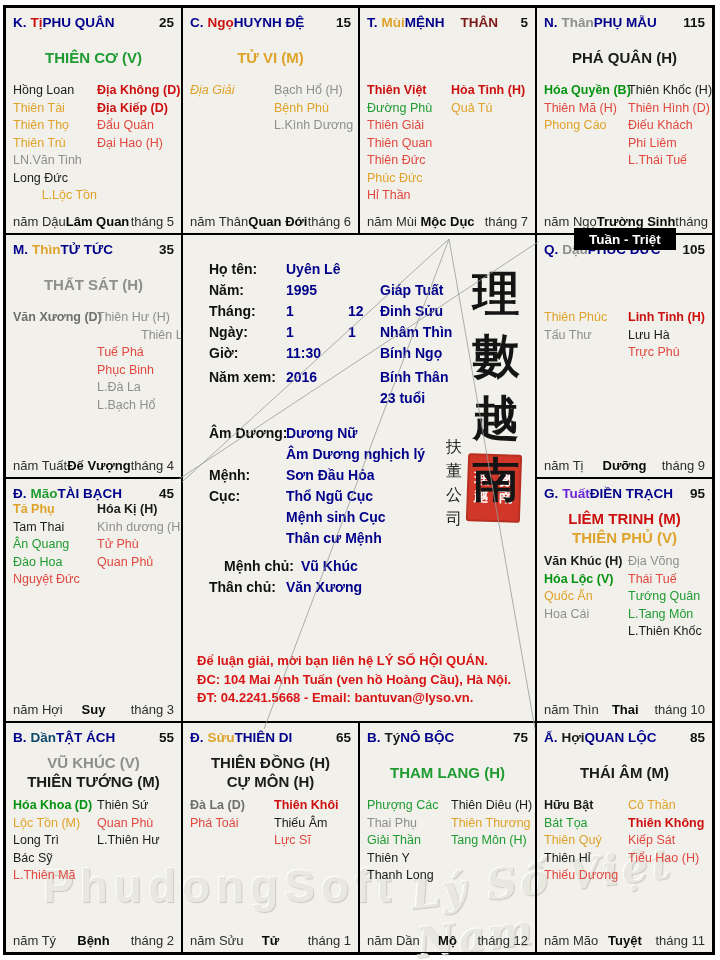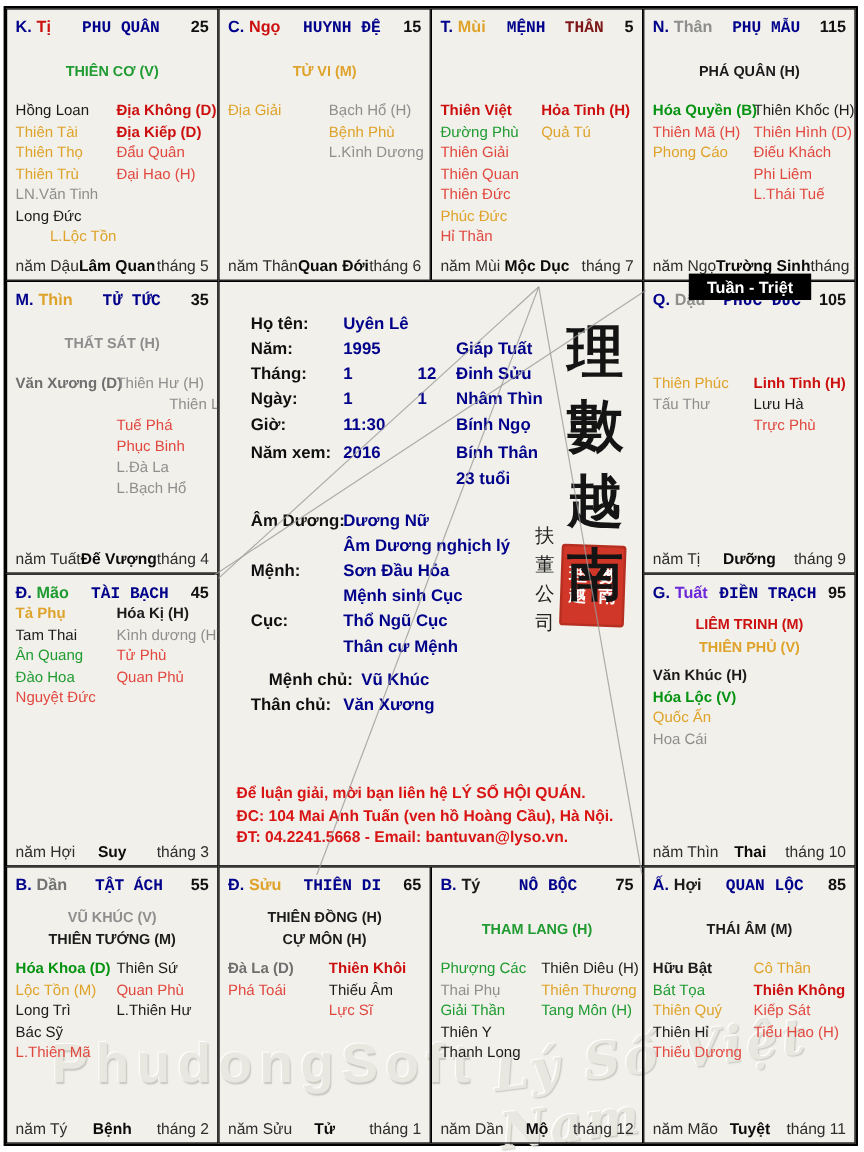--- a/index.html
+++ b/index.html
@@ -10,25 +10,25 @@
   .cell { border:1px solid #000; position:relative; overflow:hidden; }
   .g-r1c1{grid-area:1/1} .g-r1c2{grid-area:1/2} .g-r1c3{grid-area:1/3} .g-r1c4{grid-area:1/4}
   .g-r2c1{grid-area:2/1} .g-r2c4{grid-area:2/4}
   .g-r3c1{grid-area:3/1} .g-r3c4{grid-area:3/4}
   .g-r4c1{grid-area:4/1} .g-r4c2{grid-area:4/2} .g-r4c3{grid-area:4/3} .g-r4c4{grid-area:4/4}
   .center { grid-area:2/2/4/4; border:1px solid #000; position:relative; overflow:hidden; }
 
   .p-head { display:flex; align-items:baseline; padding:7px 7px 0 7px; font-size:13.5px; font-weight:bold; white-space:nowrap; }
   .p-can  { color:#00008B; }
   .p-chi  { margin-left:4px; }
-  .p-title{ flex:1; text-align:center; color:#00008B;font-family:Liberation Mono, monospace; }
+  .p-title{ flex:1; text-align:left; color:#00008B; }
   .p-name2{ color:#7E1818; margin-left:16px; }
   .p-num  { color:#111; }
   .p-mains{ height:50px; margin-top:2px; display:flex; flex-direction:column; justify-content:center; align-items:center;
-            font-size:12px; font-weight:bold; line-height:19px; white-space:nowrap; }
+            font-size:15px; font-weight:bold; line-height:19px; white-space:nowrap; }
   .p-cols { display:flex; padding-left:7px; }
   .p-col  { width:50%; }
   .p-star { font-size:12.5px; line-height:17.5px; white-space:nowrap; }
   .p-foot { position:absolute; left:0; right:0; bottom:4px; display:flex; padding:0 7px; font-size:13px; color:#2E2E2E; white-space:nowrap; }
   .p-foot .f-nam { flex:1; text-align:left; }
   .p-foot .f-phase { flex:1; text-align:center; font-weight:bold; color:#0b0b0b; }
   .p-foot .f-thang { flex:1; text-align:right; }
 
   .badge { position:absolute; left:569px; top:221px; width:102px; height:22px; z-index:9;
            background:#000; color:#fff; font-weight:bold; font-size:13.5px;
@@ -110,21 +110,21 @@
           <span class="p-can">C.</span>
           <span class="p-chi" style="color: rgb(204, 16, 16); text-align: center;">Ngọ</span>
           <span class="p-title"><span class="p-name">HUYNH ĐỆ</span></span>
           <span class="p-num">15</span>
         </div>
         <div class="p-mains">
           <div class="p-main" style="color: rgb(223, 163, 43);">TỬ VI (M)</div>
         </div>
         <div class="p-cols">
           <div class="p-col l">
-            <div class="p-star" style="color: rgb(223, 163, 43);">Địa Giải</div>
+            <div class="p-star" style="color: rgb(223, 163, 43); font-style: italic;">Địa Giải</div>
           </div>
           <div class="p-col r">
             <div class="p-star" style="color: rgb(142, 142, 142);">Bạch Hổ (H)</div>
             <div class="p-star" style="color: rgb(223, 163, 43);">Bệnh Phù</div>
             <div class="p-star" style="color: rgb(142, 142, 142);">L.Kình Dương</div>
           </div>
         </div>
         <div class="p-foot">
           <span class="f-nam">năm Thân</span>
           <span class="f-phase">Quan Đới</span>
@@ -283,31 +283,38 @@
           <div class="p-main" style="color: rgb(204, 16, 16);">LIÊM TRINH (M)</div>
           <div class="p-main" style="color: rgb(223, 163, 43);">THIÊN PHỦ (V)</div>
         </div>
         <div class="p-cols">
           <div class="p-col l">
             <div class="p-star" style="color: rgb(27, 27, 27); font-weight: bold;">Văn Khúc (H)</div>
             <div class="p-star" style="color: rgb(6, 147, 18); font-weight: bold;">Hóa Lộc (V)</div>
             <div class="p-star" style="color: rgb(223, 163, 43);">Quốc Ấn</div>
             <div class="p-star" style="color: rgb(142, 142, 142);">Hoa Cái</div>
           </div>
+          <div class="p-col r">
+            <div class="p-star" style="color: rgb(142, 142, 142);">Địa Võng</div>
+            <div class="p-star" style="color: rgb(225, 72, 64);">Thái Tuế</div>
+            <div class="p-star" style="color: rgb(31, 155, 50);">Tướng Quân</div>
+            <div class="p-star" style="color: rgb(31, 155, 50);">L.Tang Môn</div>
+            <div class="p-star" style="color: rgb(27, 27, 27);">L.Thiên Khốc</div>
+          </div>
         </div>
         <div class="p-foot">
           <span class="f-nam">năm Thìn</span>
           <span class="f-phase">Thai</span>
           <span class="f-thang">tháng 10</span>
         </div>
       </div>
     <div class="cell g-r4c1">
         <div class="p-head">
           <span class="p-can">B.</span>
-          <span class="p-chi" style="color: #737373;">Dần</span>
+          <span class="p-chi" style="color: #0c4a6e;">Dần</span>
           <span class="p-title"><span class="p-name">TẬT ÁCH</span></span>
           <span class="p-num">55</span>
         </div>
         <div class="p-mains">
           <div class="p-main" style="color: rgb(142, 142, 142);">VŨ KHÚC (V)</div>
           <div class="p-main" style="color: rgb(27, 27, 27);">THIÊN TƯỚNG (M)</div>
         </div>
         <div class="p-cols">
           <div class="p-col l">
             <div class="p-star" style="color: rgb(6, 147, 18); font-weight: bold;">Hóa Khoa (D)</div>
@@ -423,22 +430,22 @@
           <div class="c-row"><span class="c-lbl">Họ tên:</span><span class="c-v wide">Uyên Lê</span></div>
           <div class="c-row"><span class="c-lbl">Năm:</span><span class="c-v">1995</span><span class="c-v2"></span><span class="c-v3">Giáp Tuất</span></div>
           <div class="c-row"><span class="c-lbl">Tháng:</span><span class="c-v">1</span><span class="c-v2">12</span><span class="c-v3">Đinh Sửu</span></div>
           <div class="c-row"><span class="c-lbl">Ngày:</span><span class="c-v">1</span><span class="c-v2">1</span><span class="c-v3">Nhâm Thìn</span></div>
           <div class="c-row"><span class="c-lbl">Giờ:</span><span class="c-v">11:30</span><span class="c-v2"></span><span class="c-v3">Bính Ngọ</span></div>
           <div class="c-row" style="margin-top: 3px;"><span class="c-lbl">Năm xem:</span><span class="c-v">2016</span><span class="c-v2"></span><span class="c-v3">Bính Thân</span></div>
           <div class="c-row"><span class="c-lbl"></span><span class="c-v"></span><span class="c-v2"></span><span class="c-v3">23 tuổi</span></div>
           <div class="c-row" style="margin-top: 14px;"><span class="c-lbl">Âm Dương:</span><span class="c-v wide">Dương Nữ</span></div>
           <div class="c-row"><span class="c-lbl"></span><span class="c-v wide">Âm Dương nghịch lý</span></div>
           <div class="c-row"><span class="c-lbl">Mệnh:</span><span class="c-v wide">Sơn Đầu Hỏa</span></div>
+          <div class="c-row"><span class="c-lbl">Cục:</span><span class="c-v wide">Thổ Ngũ Cục</span></div>
           <div class="c-row"><span class="c-lbl"></span><span class="c-v wide">Mệnh sinh Cục</span></div>
-          <div class="c-row"><span class="c-lbl">Cục:</span><span class="c-v wide">Thổ Ngũ Cục</span></div>
           <div class="c-row"><span class="c-lbl"></span><span class="c-v wide">Thân cư Mệnh</span></div>
           <div class="c-row" style="margin-top: 7px; margin-left: 15px;"><span class="c-lbl">Mệnh chủ:</span><span class="c-v wide">Vũ Khúc</span></div>
           <div class="c-row"><span class="c-lbl">Thân chủ:</span><span class="c-v wide">Văn Xương</span></div>
         </div>
       <div class="c-contact" id="c-contact">
           <div class="c-line">Để luận giải, mời bạn liên hệ LÝ SỐ HỘI QUÁN.</div>
           <div class="c-line">ĐC: 104 Mai Anh Tuấn (ven hồ Hoàng Cầu), Hà Nội.</div>
           <div class="c-line">ĐT: 04.2241.5668 - Email: bantuvan@lyso.vn.</div>
         </div>
       <div class="c-callig" id="c-callig">

